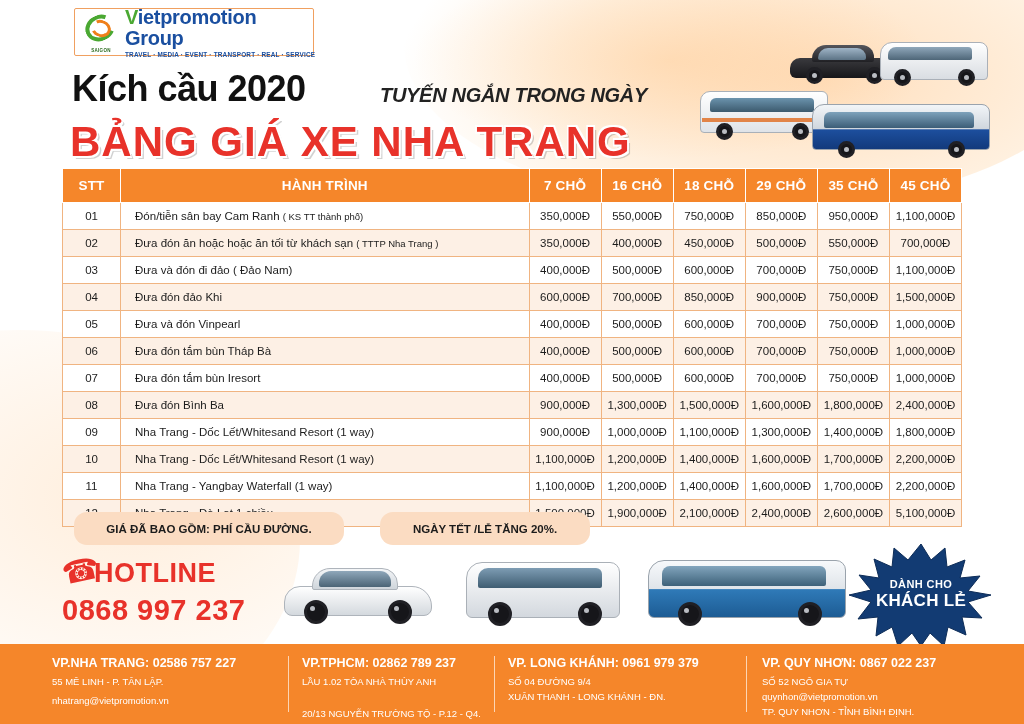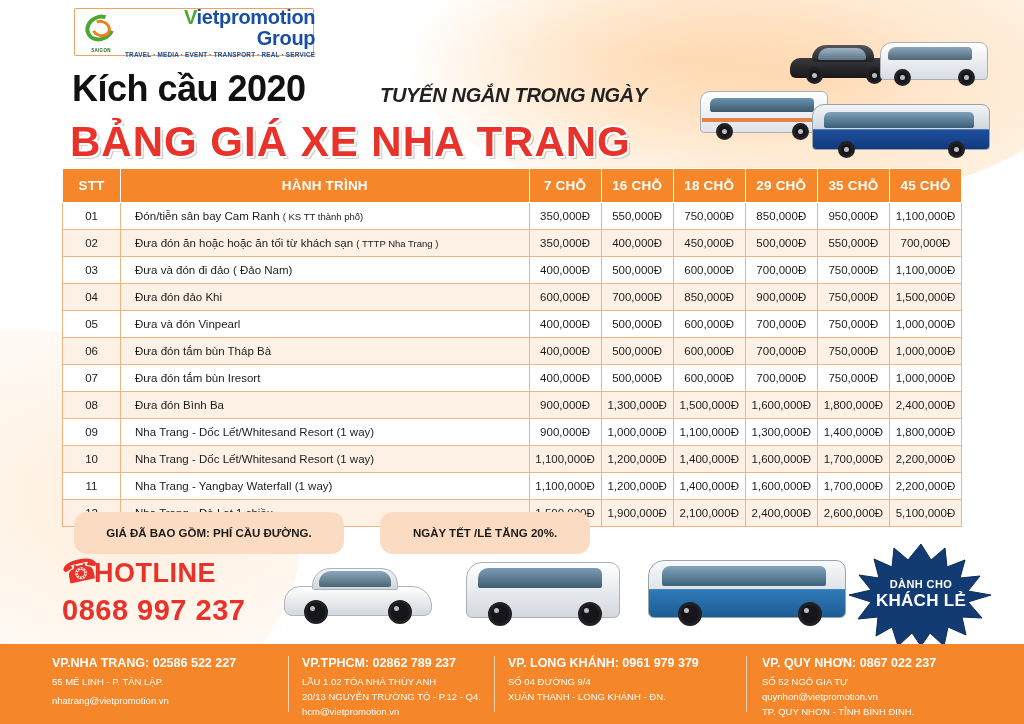--- a/index.html
+++ b/index.html
@@ -69,21 +69,21 @@
   }
   .logo-mark .mark-text {
     position: absolute; left: 0; bottom: -1px;
     width: 40px; text-align: center;
     font-size: 4.5px; letter-spacing: .3px;
     color: #2b6b1f; font-weight: bold;
   }
   .logo-text { padding-left: 4px; }
   .logo-title {
     font-size: 20px; font-weight: bold; letter-spacing: -0.3px;
-    color: #1a4fa0; line-height: 1.05; text-align: right;
+    color: #1a4fa0; line-height: 1.05;
   }
   .logo-title .v { color: #4aa832; }
   .logo-sub {
     font-size: 6.4px; font-weight: bold; color: #1a4fa0;
     letter-spacing: .2px; margin-top: 2px; white-space: nowrap;
   }
 
   
   .headline1 {
     position: absolute; left: 72px; top: 68px;
@@ -211,21 +211,21 @@
   table.price tr:nth-child(even) td { background: #fdf0e5; }
   table.price tr:nth-child(odd) td { background: #ffffff; }
   td.c-stt { text-align: center; font-size: 11px; }
   td.c-route { padding-left: 14px; text-align: left; }
   td.c-route .note { font-size: 9.5px; }
   td.c-price { text-align: center; font-size: 11.5px; }
 
   
   .notes { position: absolute; left: 62px; top: 512px; width: 900px; height: 26px; }
   .note-pill {
-    position: absolute; top: 0; height: 42px;
+    position: absolute; top: 0; height: 33px;
     background: #fbdcc2;
     border-radius: 13px;
     display: flex; align-items: center; justify-content: center;
     font-size: 11.5px; font-weight: bold; color: #1b1b1b;
     padding: 0 14px;
     white-space: nowrap;
   }
   .note-1 { left: 12px; width: 270px; }
   .note-2 { left: 318px; width: 210px; }
   .note-3 { left: 556px; width: 336px; }
@@ -577,29 +577,29 @@
     <div class="l2">KHÁCH LẺ</div>
   </div>
 </div>
 
 <div class="footer">
   <div class="divider" style="left:288px;"></div>
   <div class="divider" style="left:494px;"></div>
   <div class="divider" style="left:746px;"></div>
 
   <div class="fcol" style="left:52px; width:230px;">
-    <div class="ftitle">VP.NHA TRANG:  02586 522 227</div>
+    <div class="ftitle">VP.NHA TRANG:  02586 757 227</div>
     <div class="fline">55 MÊ LINH - P. TÂN LẬP.</div>
     <div class="fline">nhatrang@vietpromotion.vn</div>
   </div>
 
   <div class="fcol" style="left:302px; width:190px;">
     <div class="ftitle">VP.TPHCM:  02862 789 237</div>
     <div class="fline">LẦU 1.02 TÒA NHÀ THÙY ANH</div>
-    <div class="fline" style="margin-top:1px;">20/13 NGUYỄN TRƯỜNG TỘ - P.12 - Q4.</div>
+    <div class="fline" style="margin-top:18px;">20/13 NGUYỄN TRƯỜNG TỘ - P.12 - Q4.</div>
     <div class="fline" style="margin-top:1px;">hcm@vietpromotion.vn</div>
   </div>
 
   <div class="fcol" style="left:508px; width:236px;">
     <div class="ftitle">VP. LONG KHÁNH:   0961 979 379</div>
     <div class="fline">SỐ 04 ĐƯỜNG 9/4</div>
     <div class="fline" style="margin-top:1px;">XUÂN THANH - LONG KHÁNH - ĐN.</div>
   </div>
 
   <div class="fcol" style="left:762px; width:250px;">

